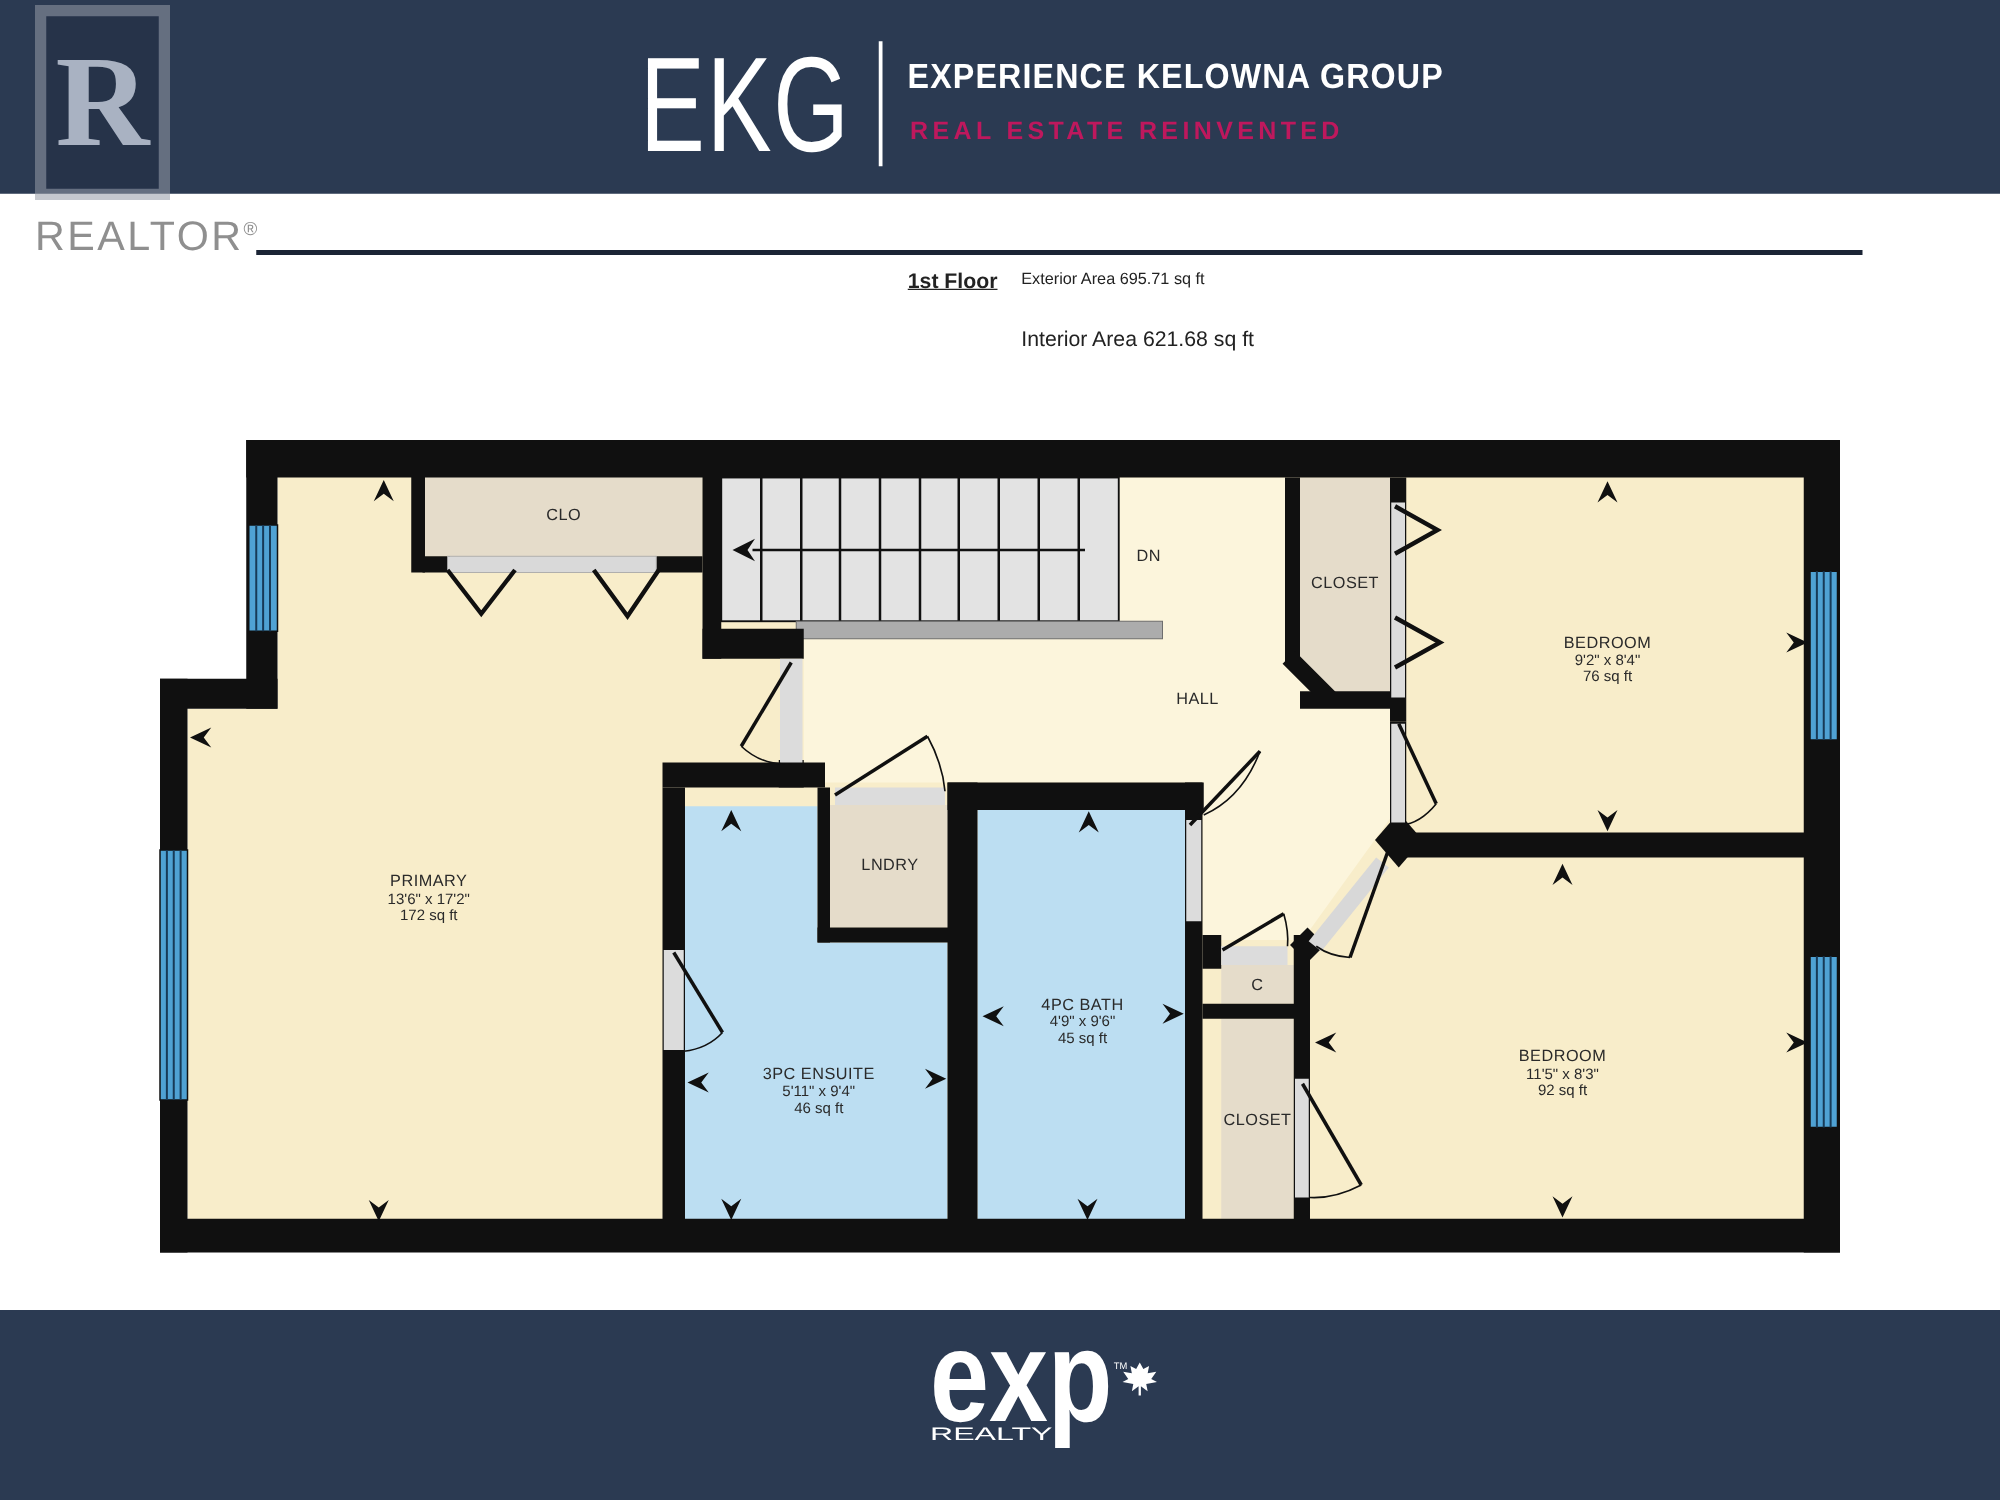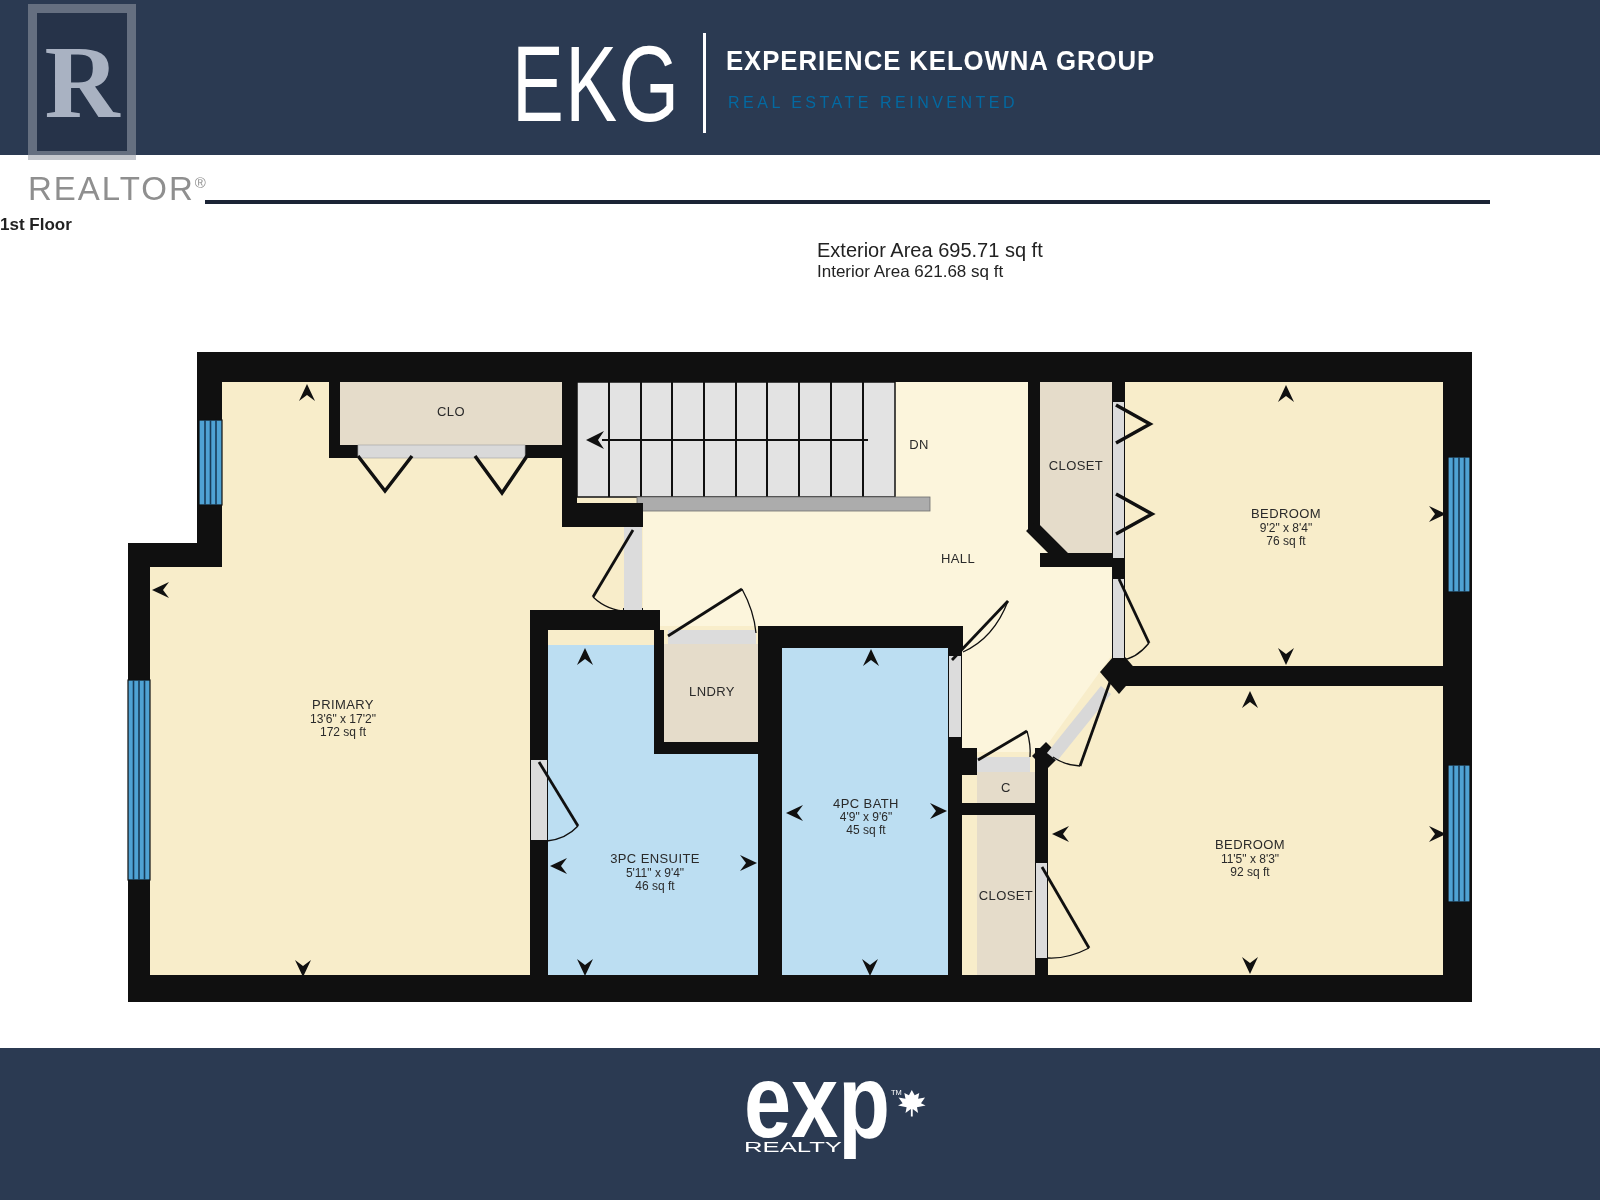--- a/index.html
+++ b/index.html
@@ -10,27 +10,27 @@
   .top-banner{position:absolute;left:0;top:0;width:1600px;height:155px;background:#2b3a52;}
   .realtor-frame{position:absolute;left:28px;top:4px;width:108px;height:156px;background:rgba(150,155,165,0.55);z-index:5;}
   .realtor-inner{position:absolute;left:9px;top:9px;right:9px;bottom:9px;background:#263349;display:flex;align-items:center;justify-content:center;}
   .realtor-r{font-family:"Liberation Serif",serif;font-weight:bold;font-size:104px;color:#a9b2c2;line-height:1;}
   .realtor-word{position:absolute;left:28px;top:170px;font-size:33px;letter-spacing:2px;color:#8f8f8f;z-index:5;white-space:nowrap;}
   .realtor-word sup{font-size:15px;}
 
   .ekg-abbr{position:absolute;left:512px;top:30px;color:#fff;font-size:108px;line-height:1;font-weight:400;letter-spacing:2px;transform:scaleX(0.72);transform-origin:left top;}
   .ekg-divider{position:absolute;left:703px;top:33px;width:3px;height:100px;background:#ffffff;}
   .ekg-name{position:absolute;left:726px;top:45px;color:#ffffff;font-size:28px;font-weight:bold;letter-spacing:1px;transform:scaleX(0.92);transform-origin:left top;white-space:nowrap;}
-  .ekg-tagline{position:absolute;left:728px;top:94px;color:#0369a1;font-size:16px;font-weight:normal;letter-spacing:3.5px;white-space:nowrap;}
+  .ekg-tagline{position:absolute;left:728px;top:94px;color:#be185d;font-size:20px;font-weight:bold;letter-spacing:3.5px;white-space:nowrap;}
 
   
   .addr-title{position:absolute;left:0;top:158px;width:1600px;text-align:center;font-size:33px;font-weight:bold;color:#111;}
   .title-rule{position:absolute;left:205px;top:200px;width:1285px;height:4px;background:#1b2435;}
-  .floor-label{position:absolute;left:0;top:215px;width:798px;font-size:17px;font-weight:bold;color:#222;}
-  .area-line1{position:absolute;left:817px;top:215px;font-size:20px;color:#222;margin-top:24px;}
+  .floor-label{position:absolute;left:0;top:215px;width:798px;text-align:right;font-size:17px;font-weight:bold;color:#222;text-decoration:underline;}
+  .area-line1{position:absolute;left:817px;top:215px;font-size:13px;color:#222;}
   .area-line2{position:absolute;left:817px;top:238px;font-size:17px;color:#222;margin-top:24px;}
 
   
   .plan-wrap{position:absolute;left:0;top:0;}
   svg text{font-family:"Liberation Sans",sans-serif;}
   .room-name{font-size:13px;fill:#2a2a2a;letter-spacing:0.4px;}
   .room-dims{font-size:12px;fill:#2a2a2a;}
 
   
   .bottom-banner{position:absolute;left:0;top:1048px;width:1600px;height:152px;background:#2b3a52;}

